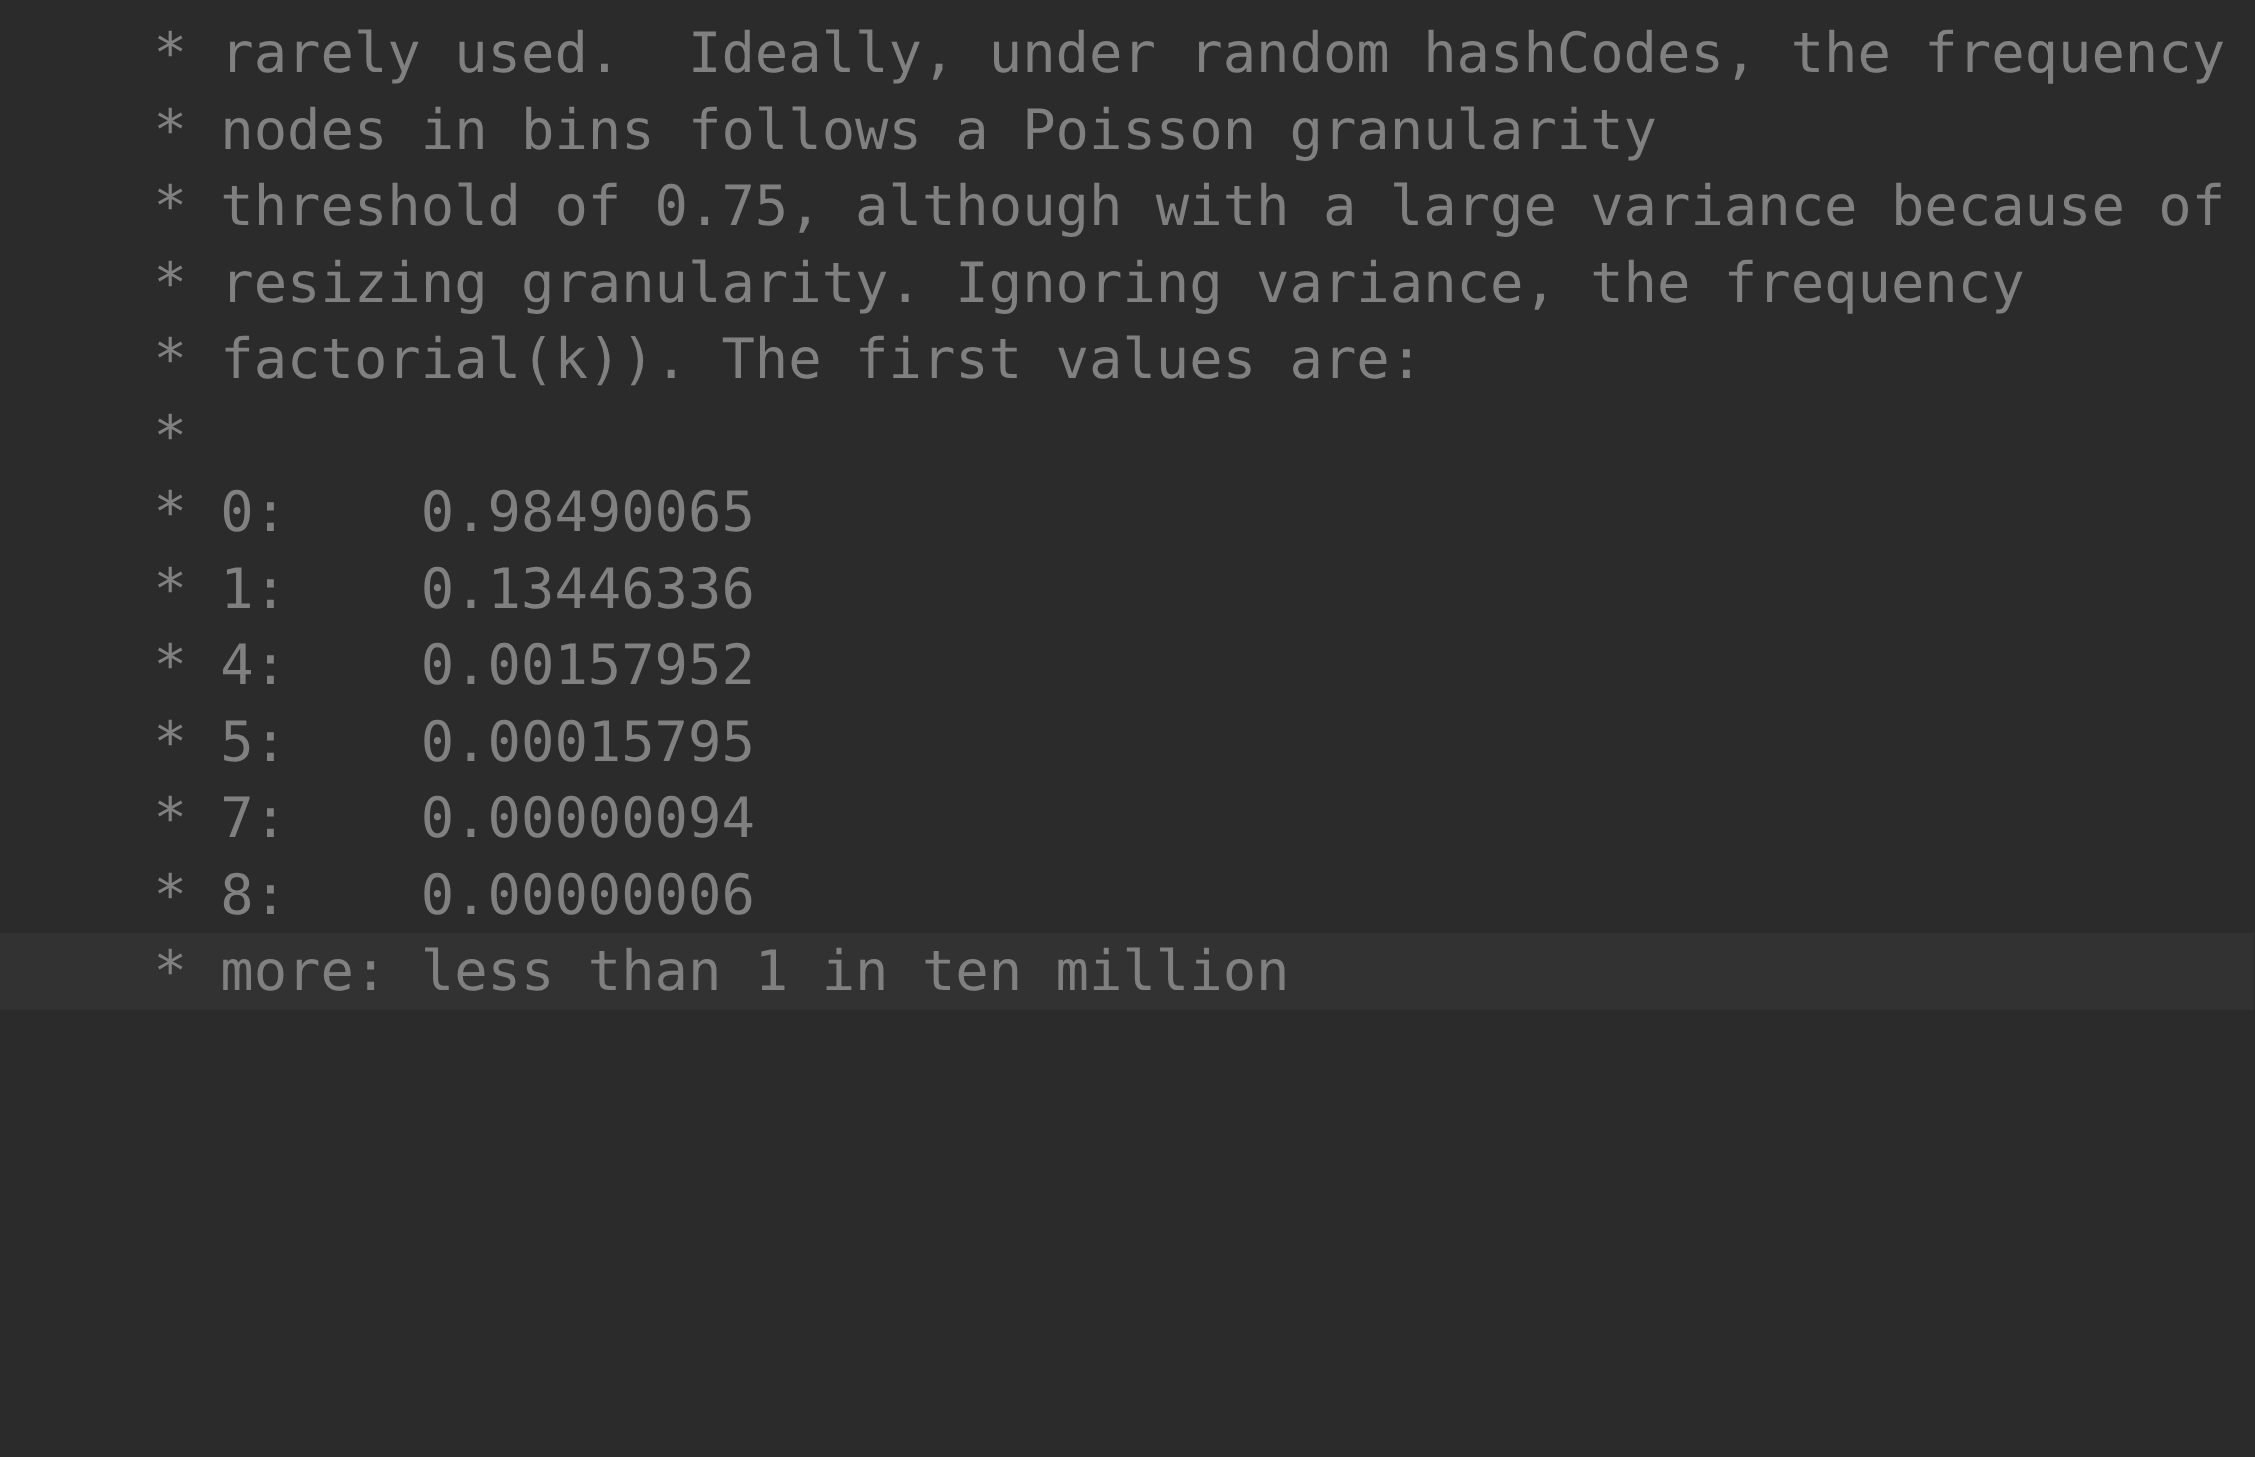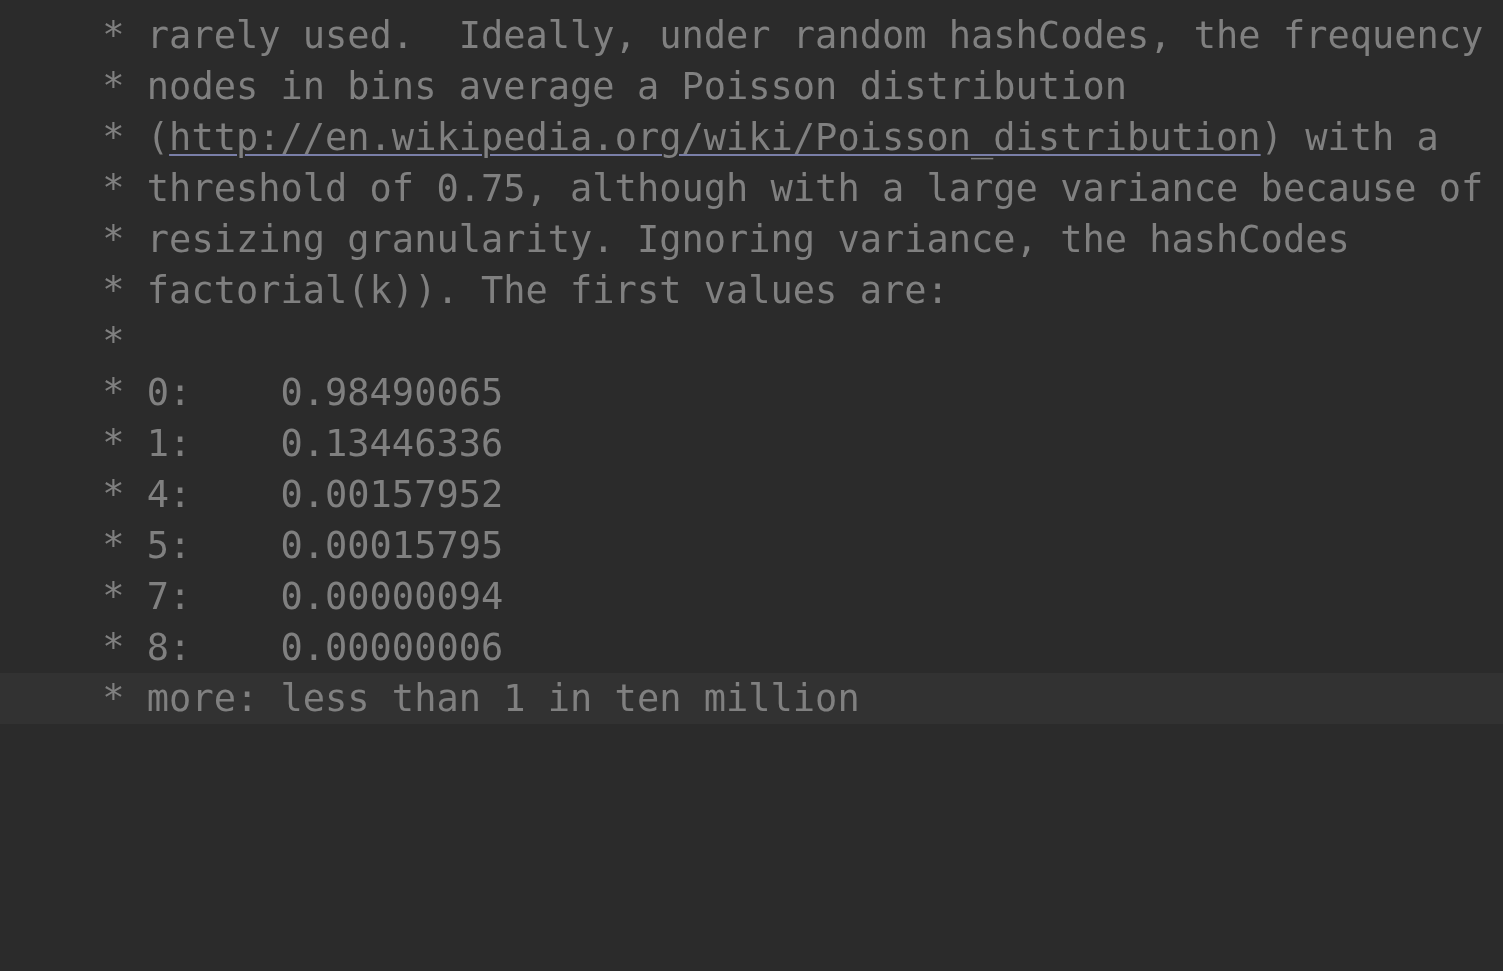--- a/index.html
+++ b/index.html
@@ -69,24 +69,23 @@
 </style>
 </head>
 <body>
 
 <div id="editor">
 
   <div class="clip-line"> </div>
 
   <div id="lines-wrap">
       <div class="code-line"><span class="tok-comment"> * rarely used.  Ideally, under random hashCodes, the frequency of</span></div>
-      <div class="code-line"><span class="tok-comment"> * nodes in bins average a Poisson distribution</span></div>
-      <div class="code-line"><span class="tok-comment"> * (</span><span class="tok-link">http://en.wikipedia.org/wiki/Poisson_distribution</span><span class="tok-comment">) with a</span></div>
+      <div class="code-line"><span class="tok-comment"> * nodes in bins follows a Poisson granularity</span></div>
       <div class="code-line"><span class="tok-comment"> * threshold of 0.75, although with a large variance because of</span></div>
-      <div class="code-line"><span class="tok-comment"> * resizing granularity. Ignoring variance, the hashCodes</span></div>
+      <div class="code-line"><span class="tok-comment"> * resizing granularity. Ignoring variance, the frequency</span></div>
       <div class="code-line"><span class="tok-comment"> * factorial(k)). The first values are:</span></div>
       <div class="code-line"><span class="tok-comment"> *</span></div>
       <div class="code-line"><span class="tok-comment"> * 0:    0.98490065</span></div>
       <div class="code-line"><span class="tok-comment"> * 1:    0.13446336</span></div>
       <div class="code-line"><span class="tok-comment"> * 4:    0.00157952</span></div>
       <div class="code-line"><span class="tok-comment"> * 5:    0.00015795</span></div>
       <div class="code-line"><span class="tok-comment"> * 7:    0.00000094</span></div>
       <div class="code-line"><span class="tok-comment"> * 8:    0.00000006</span></div>
       <div class="code-line current"><span class="tok-comment"> * more: less than 1 in ten million</span></div>
     </div>

